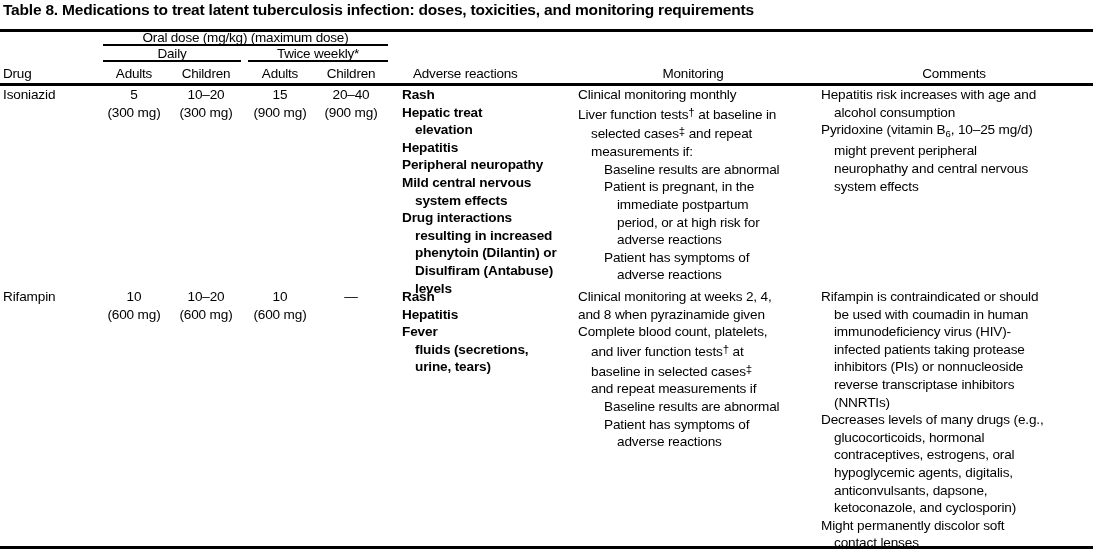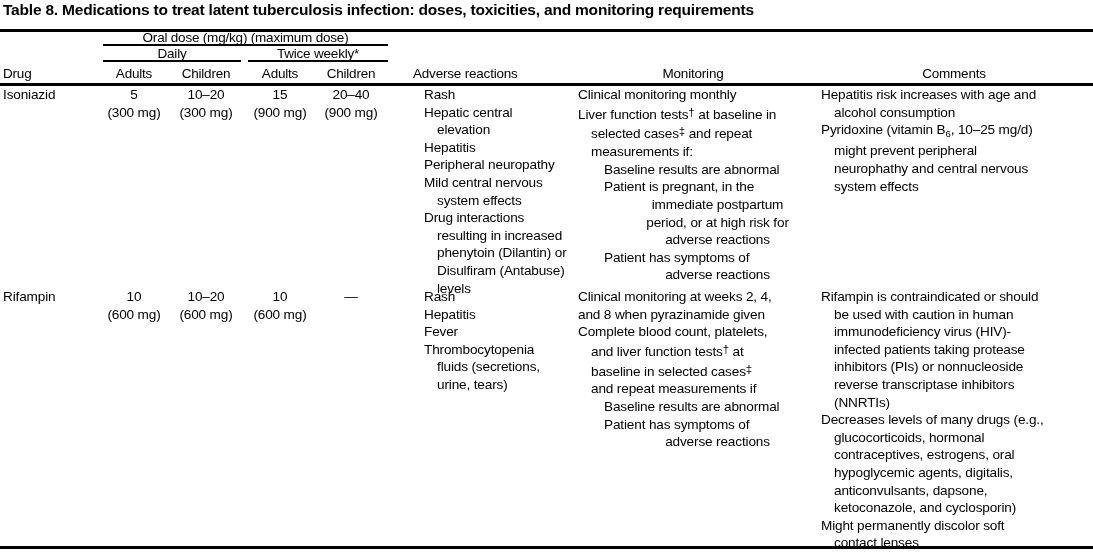--- a/index.html
+++ b/index.html
@@ -79,34 +79,34 @@
   }
   .col-center { text-align: center; }
 
   .drug-name { white-space: nowrap; }
 
   .c-drug     { left: 3px;   width: 96px; }
   .c-ad       { left: 103px; width: 62px; }
   .c-ch       { left: 168px; width: 76px; }
   .c-aw       { left: 248px; width: 64px; }
   .c-cw       { left: 313px; width: 76px; }
-  .c-adverse  { left: 424px; width: 176px; }
+  .c-adverse  { left: 402px; width: 176px; font-weight: bold; }
   .c-monitor  { left: 578px; width: 240px; }
   .c-comments { left: 821px; width: 268px; }
 
   
   .row1 { top: 86px; }
   .row2 { top: 288px; }
 
   
   .ln      { white-space: pre-wrap; }
   .ind0    { padding-left: 0px; }
   .ind1    { padding-left: 13px; }
   .ind2    { padding-left: 26px; }
-  .ind3    { padding-left: 39px; text-align: center; }
+  .ind3    { padding-left: 39px; }
 
   .dose-num { white-space: nowrap; }
   sub { font-size: 9.5px; vertical-align: -0.28em; }
   .fn { font-size: 11.5px; vertical-align: 0.28em; }
 </style>
 </head>
 <body>
 
 <div class="page">
 
@@ -148,21 +148,21 @@
     <div class="dose-num">15</div>
     <div class="dose-num">(900 mg)</div>
   </div>
   <div class="body-text c-cw row1 col-center">
     <div class="dose-num">20–40</div>
     <div class="dose-num">(900 mg)</div>
   </div>
 
   <div class="body-text c-adverse row1">
       <div class="ln ind0">Rash</div>
-      <div class="ln ind0">Hepatic central</div>
+      <div class="ln ind0">Hepatic treat</div>
       <div class="ln ind1">elevation</div>
       <div class="ln ind0">Hepatitis</div>
       <div class="ln ind0">Peripheral neuropathy</div>
       <div class="ln ind0">Mild central nervous</div>
       <div class="ln ind1">system effects</div>
       <div class="ln ind0">Drug interactions</div>
       <div class="ln ind1">resulting in increased</div>
       <div class="ln ind1">phenytoin (Dilantin) or</div>
       <div class="ln ind1">Disulfiram (Antabuse)</div>
       <div class="ln ind1">levels</div>
@@ -205,38 +205,37 @@
   </div>
   <div class="body-text c-cw row2 col-center">
     <div class="dose-num">—</div>
     <div class="dose-num"></div>
   </div>
 
   <div class="body-text c-adverse row2">
       <div class="ln ind0">Rash</div>
       <div class="ln ind0">Hepatitis</div>
       <div class="ln ind0">Fever</div>
-      <div class="ln ind0">Thrombocytopenia</div>
       <div class="ln ind1">fluids (secretions,</div>
       <div class="ln ind1">urine, tears)</div>
     </div>
   <div class="body-text c-monitor row2">
       <div class="ln ind0">Clinical monitoring at weeks 2, 4,</div>
       <div class="ln ind0">and 8 when pyrazinamide given</div>
       <div class="ln ind0">Complete blood count, platelets,</div>
       <div class="ln ind1">and liver function tests<span class="fn">†</span> at</div>
       <div class="ln ind1">baseline in selected cases<span class="fn">‡</span></div>
       <div class="ln ind1">and repeat measurements if</div>
       <div class="ln ind2">Baseline results are abnormal</div>
       <div class="ln ind2">Patient has symptoms of</div>
       <div class="ln ind3">adverse reactions</div>
     </div>
   <div class="body-text c-comments row2">
       <div class="ln ind0">Rifampin is contraindicated or should</div>
-      <div class="ln ind1">be used with caution in human</div>
+      <div class="ln ind1">be used with coumadin in human</div>
       <div class="ln ind1">immunodeficiency virus (HIV)-</div>
       <div class="ln ind1">infected patients taking protease</div>
       <div class="ln ind1">inhibitors (PIs) or nonnucleoside</div>
       <div class="ln ind1">reverse transcriptase inhibitors</div>
       <div class="ln ind1">(NNRTIs)</div>
       <div class="ln ind0">Decreases levels of many drugs (e.g.,</div>
       <div class="ln ind1">glucocorticoids, hormonal</div>
       <div class="ln ind1">contraceptives, estrogens, oral</div>
       <div class="ln ind1">hypoglycemic agents, digitalis,</div>
       <div class="ln ind1">anticonvulsants, dapsone,</div>

